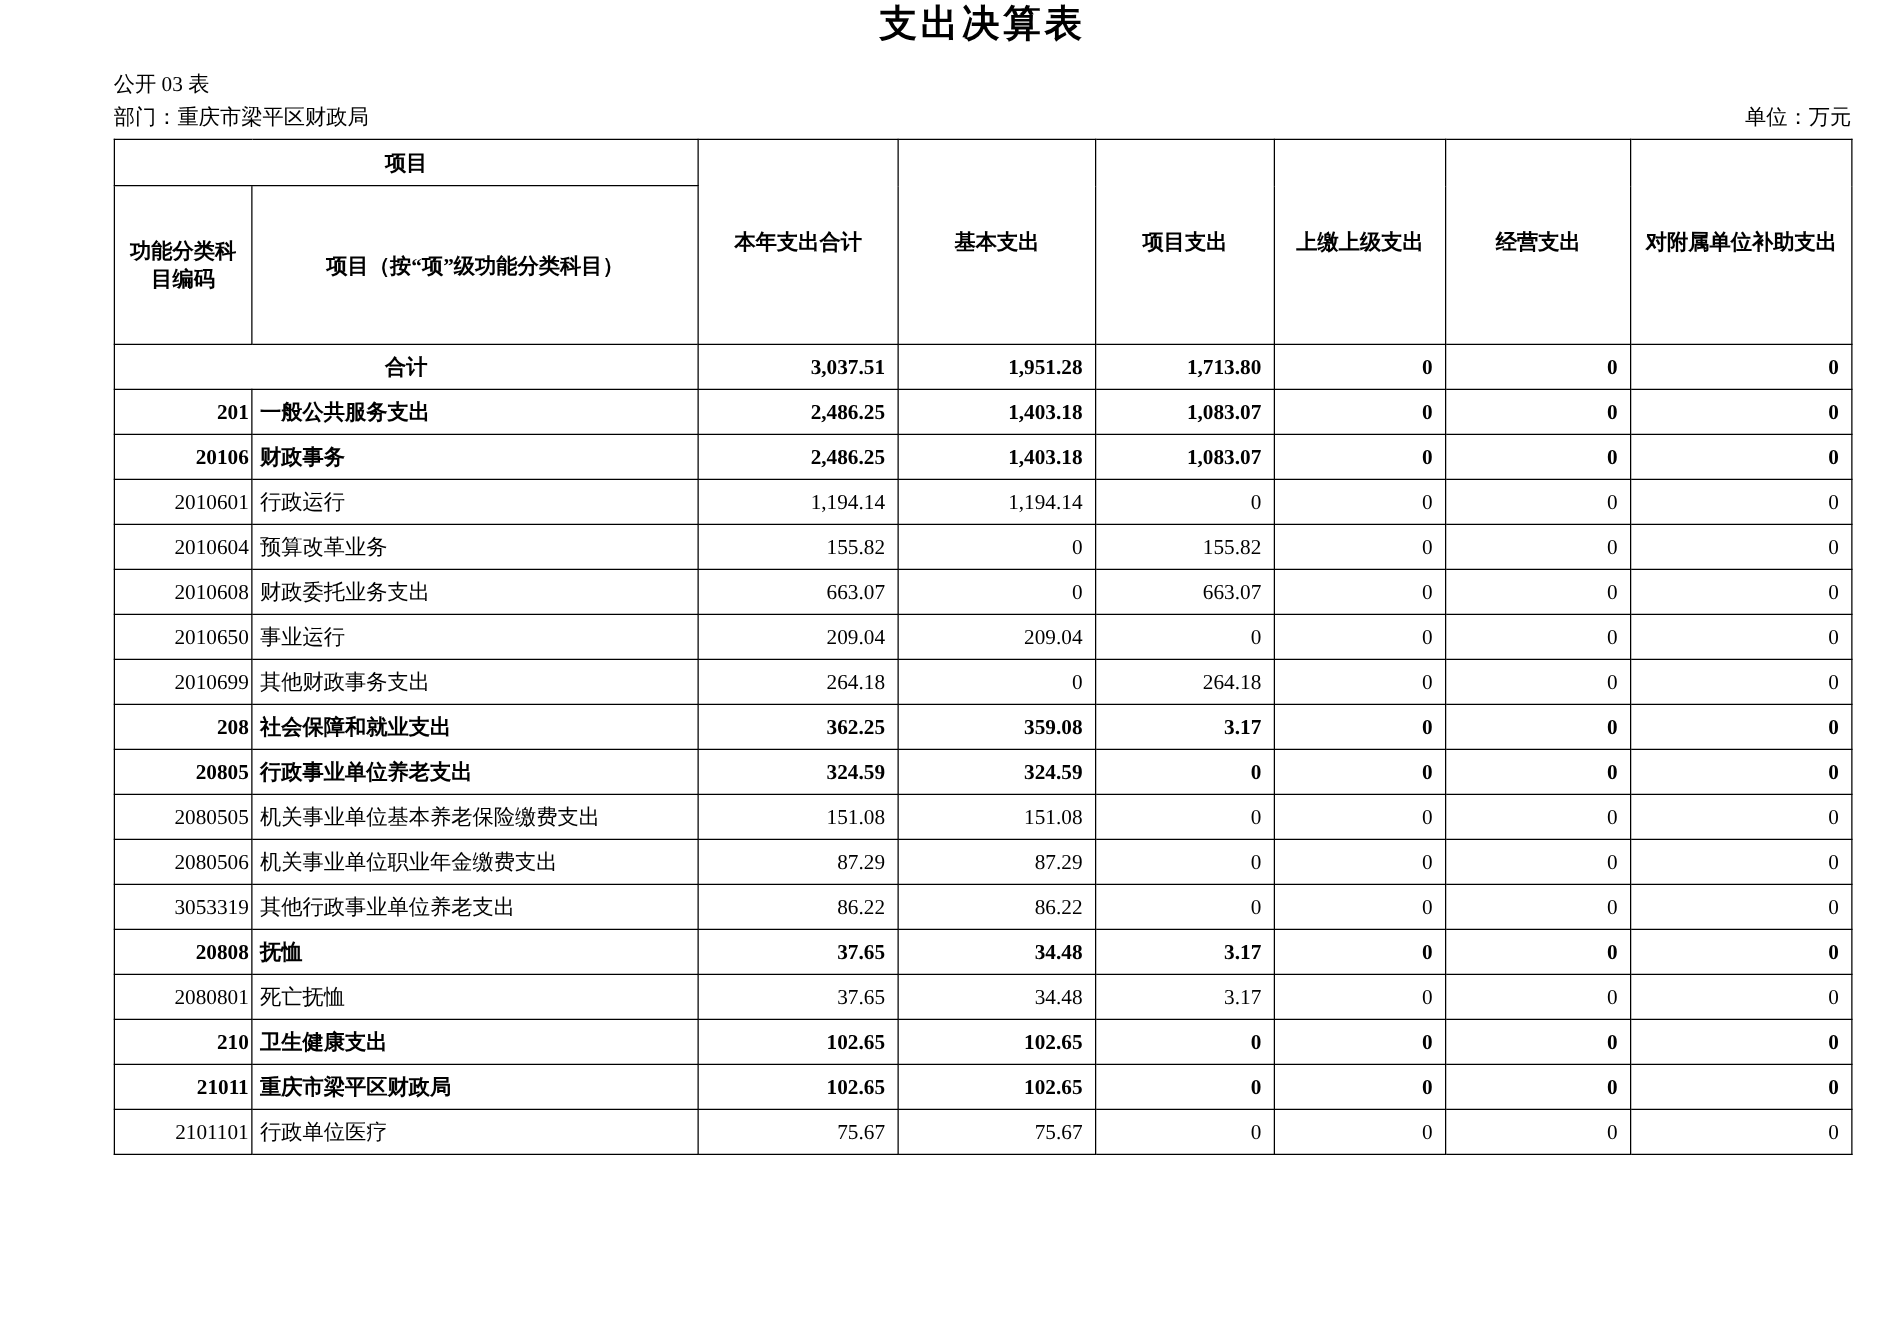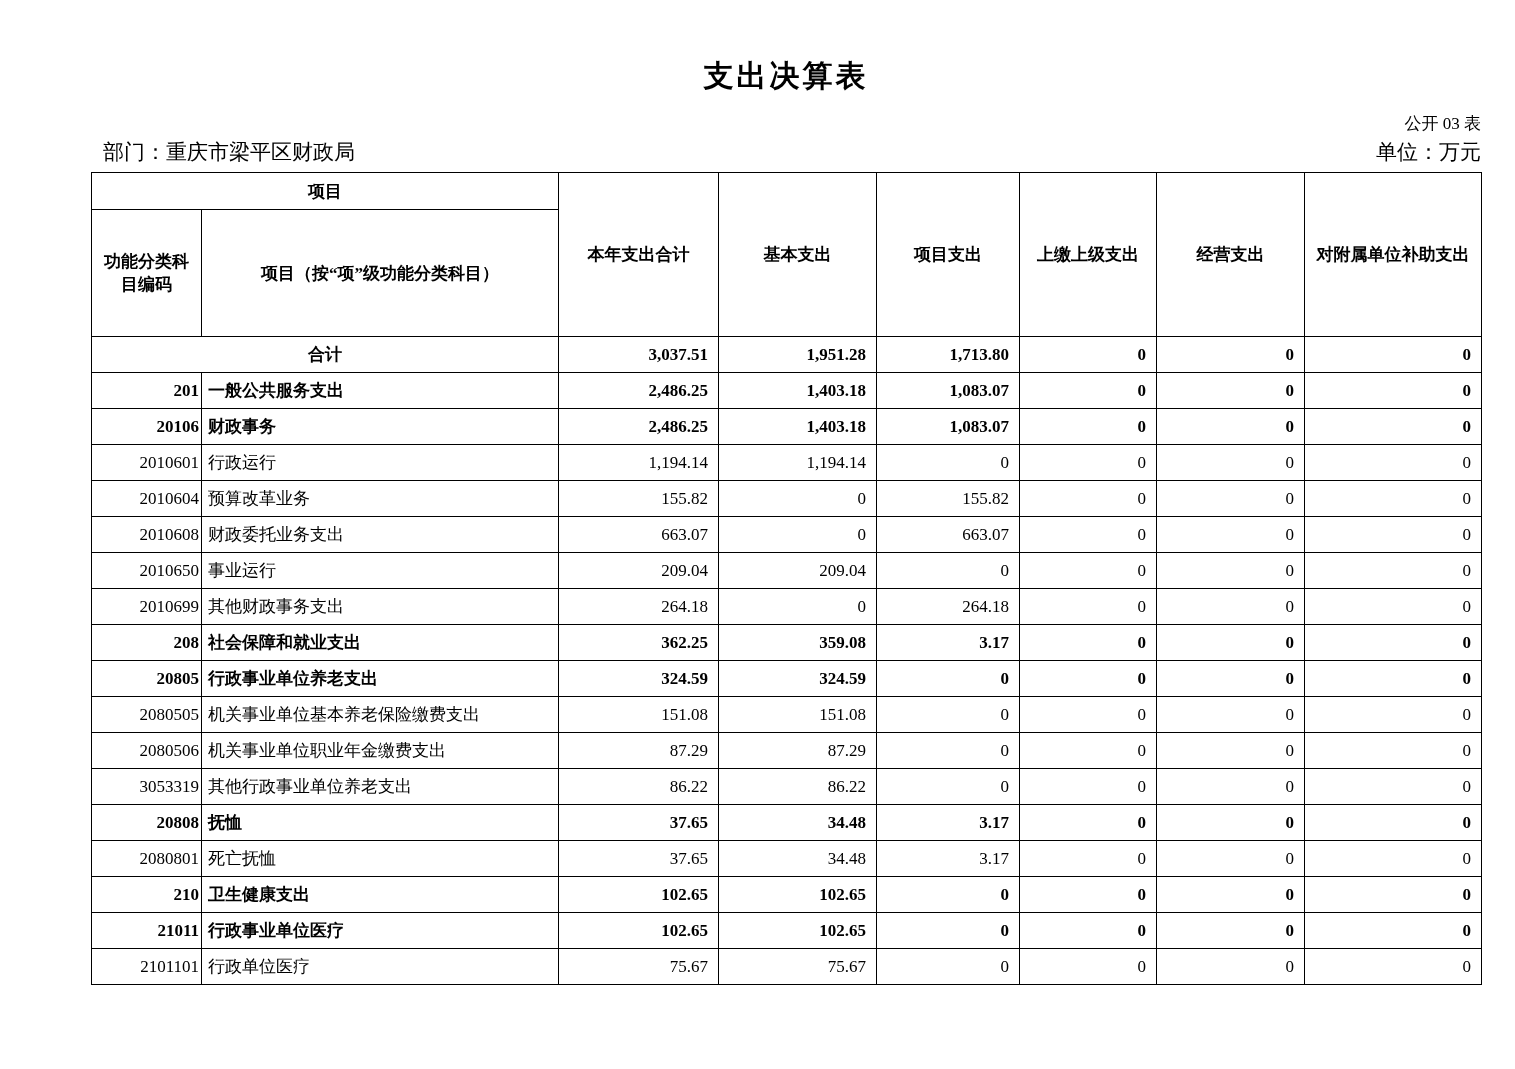--- a/index.html
+++ b/index.html
@@ -7,41 +7,40 @@
     margin: 0; padding: 0;
     background: #ffffff;
     width: 1515px; height: 1069px;
     overflow: hidden;
     font-family: "Liberation Serif", "DejaVu Serif", serif;
     color: #000;
   }
   .page { position: relative; width: 1515px; height: 1069px; background: #fff; }
   .content { position: absolute; left: 91px; top: 0; width: 1390px; }
   .doc-title {
-    margin: 0; padding-top: 56px;
+    margin: 0; 
     text-align: center;
     font-size: 30px; font-weight: bold;
     letter-spacing: 3px;
     line-height: 1.3;
   }
   .table-code-line {
     margin-top: 18px;
-    text-align: right;
+    text-align: left;
     font-size: 17px;
     line-height: 1.3;
   }
   .meta-row {
     display: flex;
     justify-content: space-between;
     align-items: flex-end;
-    font-size: 21px;
+    font-size: 17px;
     margin-top: 4px;
     margin-bottom: 6px;
     line-height: 1.3;
-    margin-left: 12px;
   }
   table.fin-table {
     border-collapse: collapse;
     table-layout: fixed;
     width: 1390px;
   }
   .fin-table th, .fin-table td {
     border: 1px solid #000;
     font-size: 17px;
     padding: 0 4px;
@@ -262,21 +261,21 @@
             <td class="item">卫生健康支出</td>
             <td class="num">102.65</td>
             <td class="num">102.65</td>
             <td class="num">0</td>
             <td class="num">0</td>
             <td class="num">0</td>
             <td class="num">0</td>
           </tr>
           <tr class="bold">
             <td class="code">21011</td>
-            <td class="item">行政事业单位医疗</td>
+            <td class="item">重庆市梁平区财政局</td>
             <td class="num">102.65</td>
             <td class="num">102.65</td>
             <td class="num">0</td>
             <td class="num">0</td>
             <td class="num">0</td>
             <td class="num">0</td>
           </tr>
           <tr>
             <td class="code">2101101</td>
             <td class="item">行政单位医疗</td>

